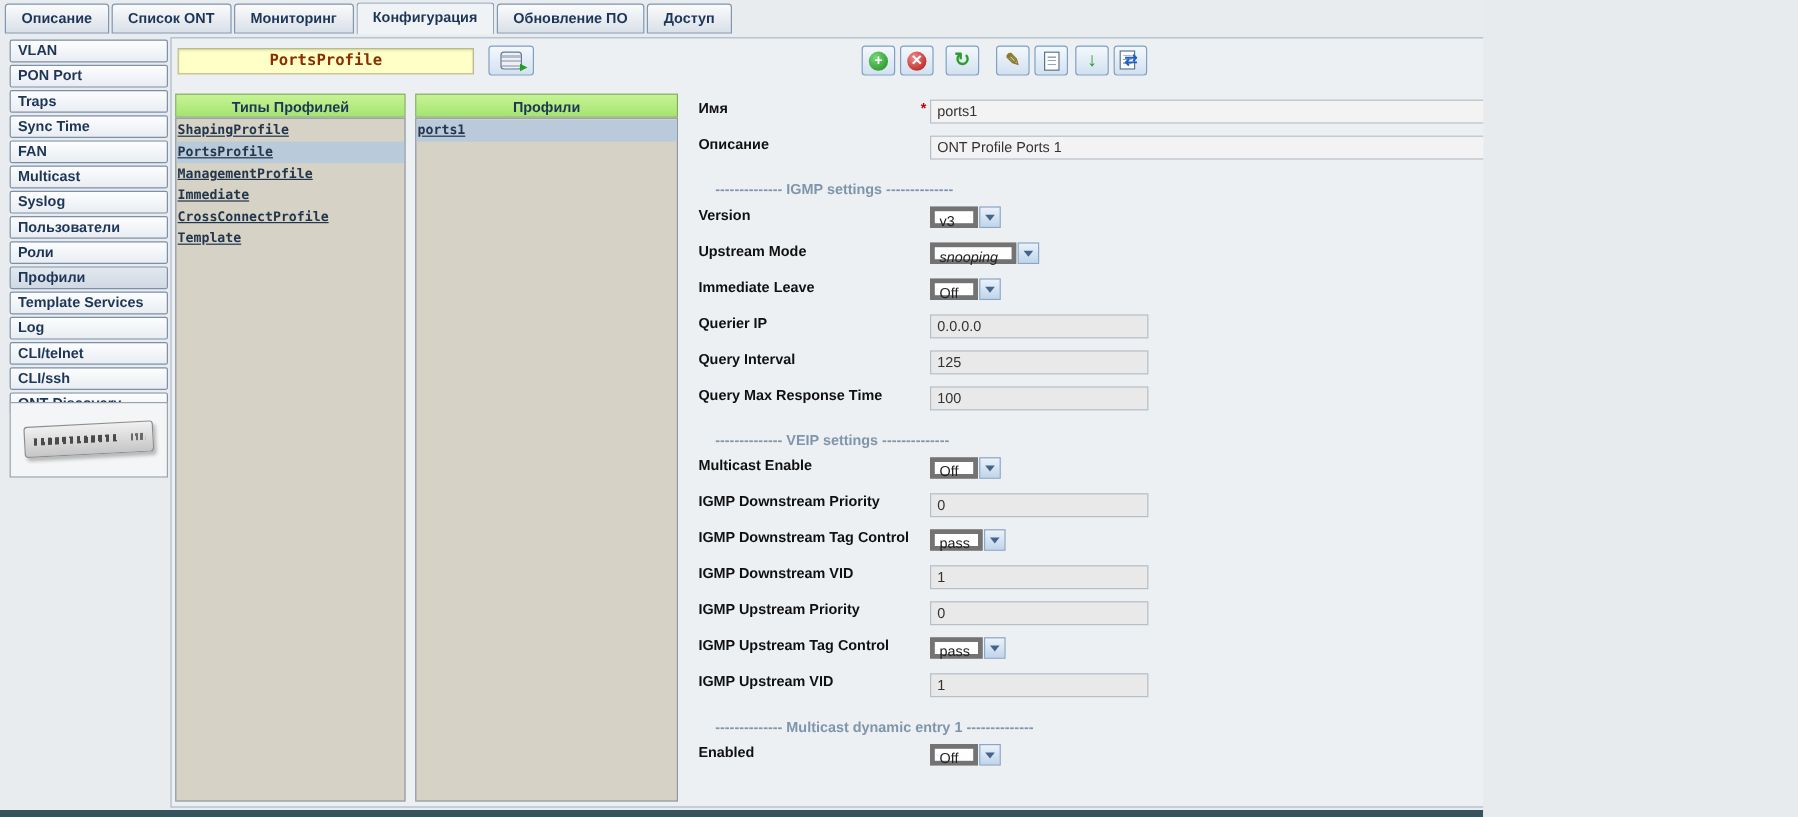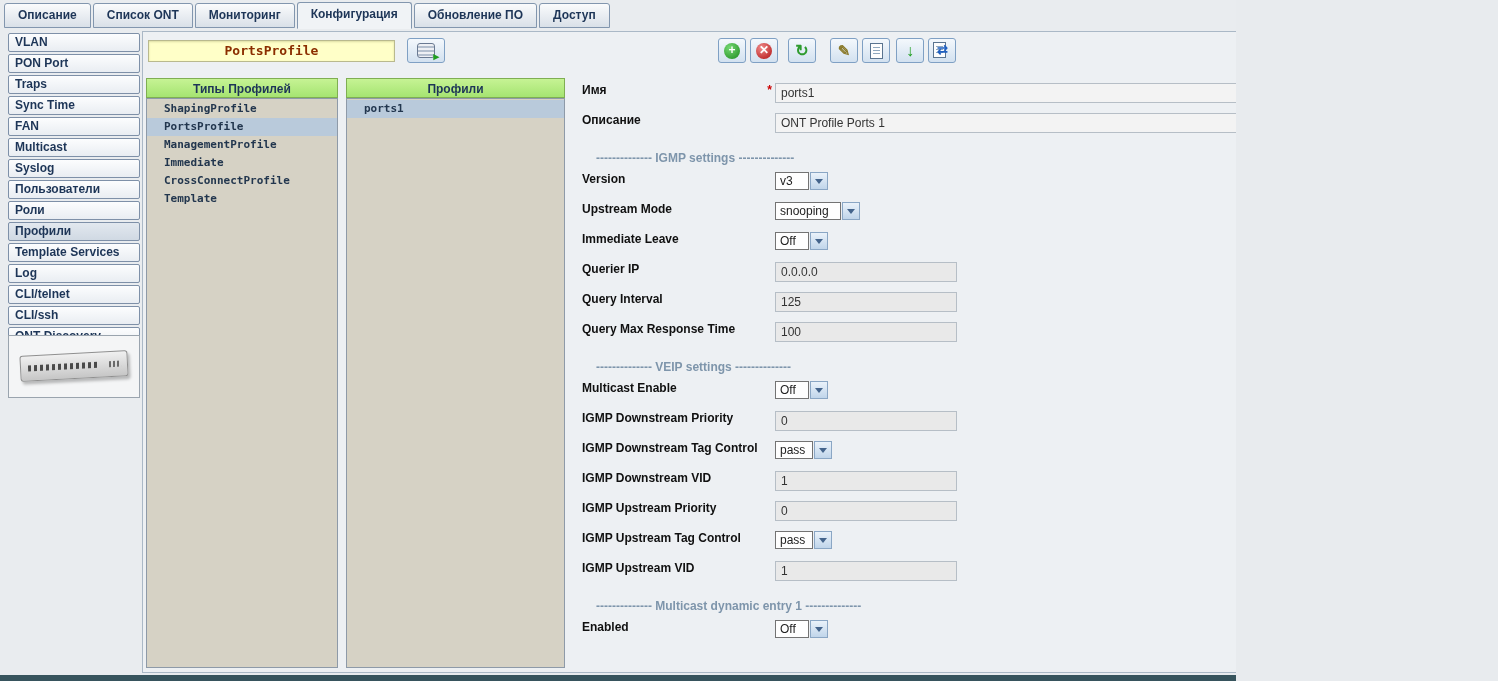--- a/index.html
+++ b/index.html
@@ -62,35 +62,35 @@
 
   
   .panel-header{position:absolute;top:78px;height:20px;line-height:20px;text-align:center;
        font-weight:bold;font-size:12px;color:#1d3557;border:1px solid #7fae52;box-sizing:border-box;
        background:linear-gradient(#c6f394,#a5e471);}
   .panel-body{position:absolute;top:98px;height:570px;background:#d6d2c5;border:1px solid #8e9aa8;
        box-sizing:border-box;overflow:hidden;font-family:"DejaVu Sans Mono",monospace;font-size:11px;
        font-weight:bold;color:#22364e;padding-top:1px;}
   .ph-types{left:146px;width:192px;}  .pb-types{left:146px;width:192px;}
   .ph-prof{left:346px;width:219px;}   .pb-prof{left:346px;width:219px;}
-  .list-item{height:18px;line-height:18px;padding-left:17px;cursor:pointer;white-space:nowrap;}
+  .list-item{height:18px;line-height:18px;padding-left:1px;cursor:pointer;white-space:nowrap;text-decoration:underline;}
   .list-item.selected{background:#b9cadb;}
 
   
   .form-area{position:absolute;left:574px;top:78px;width:888px;height:590px;overflow:hidden;
        background:#edf0f3;padding-top:5px;box-sizing:border-box;}
   .form-row{display:flex;height:30px;padding-left:8px;}
   .flabel{flex:0 0 178px;font-size:12px;font-weight:bold;color:#101010;white-space:nowrap;}
   .star{flex:0 0 12px;color:#cc0000;font-weight:bold;font-size:12px;text-align:right;padding-right:3px;}
   .tfield{height:16px;line-height:16px;border:1px solid #b6bec6;background:#e9e9e9;font-size:12px;
        color:#333;padding:1px 5px;white-space:nowrap;overflow:hidden;}
   .tfield.wide{width:546px;background:#f3f3f3;}
   .tfield.normal{width:170px;}
   .combo{display:flex;height:18px;cursor:pointer;}
-  .combo-text{border:1px solid #737373;background:#fefefe;font-size:12px;color:#222;
+  .combo-text{border:4px solid #737373;background:#fefefe;font-size:12px;color:#222;
        padding:0 4px;line-height:16px;}
   .combo-arrow{width:16px;border:1px solid #8aa6c4;margin-left:1px;
        background:linear-gradient(#eaf2fa,#c0d5ea);display:flex;align-items:center;justify-content:center;}
   .combo-arrow i{border-left:4px solid transparent;border-right:4px solid transparent;
        border-top:5px solid #44engés;}
   .combo-arrow i{border-left:4px solid transparent;border-right:4px solid transparent;border-top:5px solid #44648c;}
   .section-row{height:29px;display:flex;align-items:center;padding-left:22px;font-size:12px;
        font-weight:bold;color:#7e95ab;white-space:nowrap;}
 
   
@@ -218,21 +218,21 @@
           <span class="combo-text" style="min-width: 24px;">v3</span>
           <span class="combo-arrow">
             <i></i>
           </span>
         </div>
       </div>
       <div class="form-row">
         <span class="flabel">Upstream Mode</span>
         <span class="star"></span>
         <div class="combo">
-          <span class="combo-text" style="min-width: 56px;">snooping</span>
+          <span class="combo-text" style="min-width: 56px; font-style: italic;">snooping</span>
           <span class="combo-arrow">
             <i></i>
           </span>
         </div>
       </div>
       <div class="form-row">
         <span class="flabel">Immediate Leave</span>
         <span class="star"></span>
         <div class="combo">
           <span class="combo-text" style="min-width: 24px;">Off</span>

